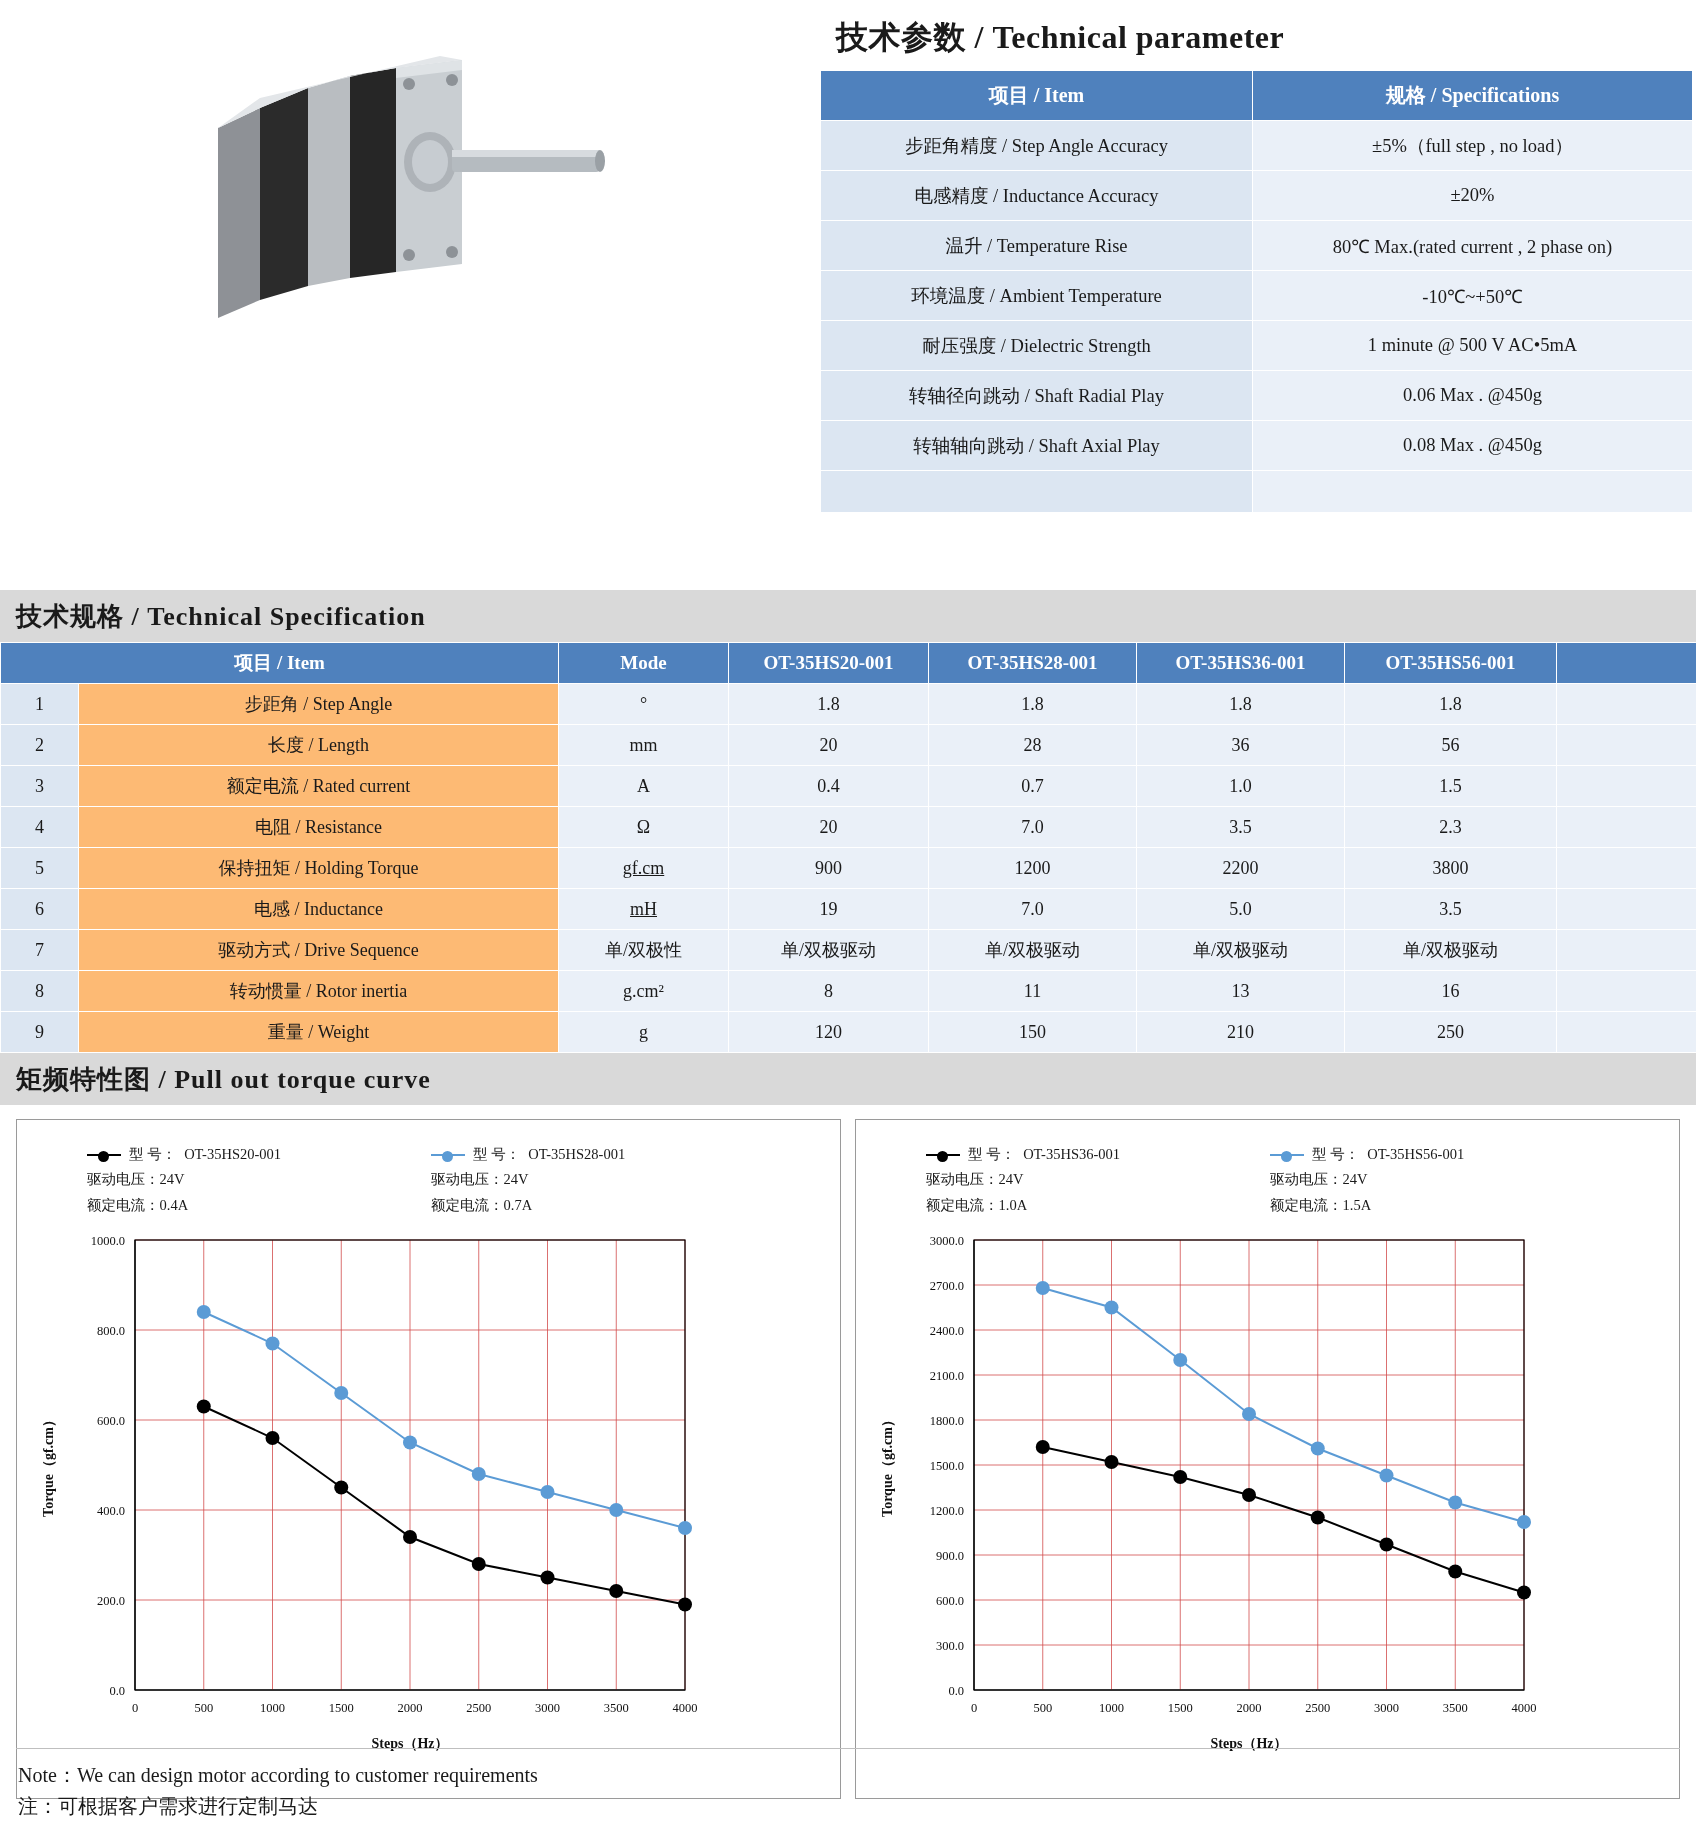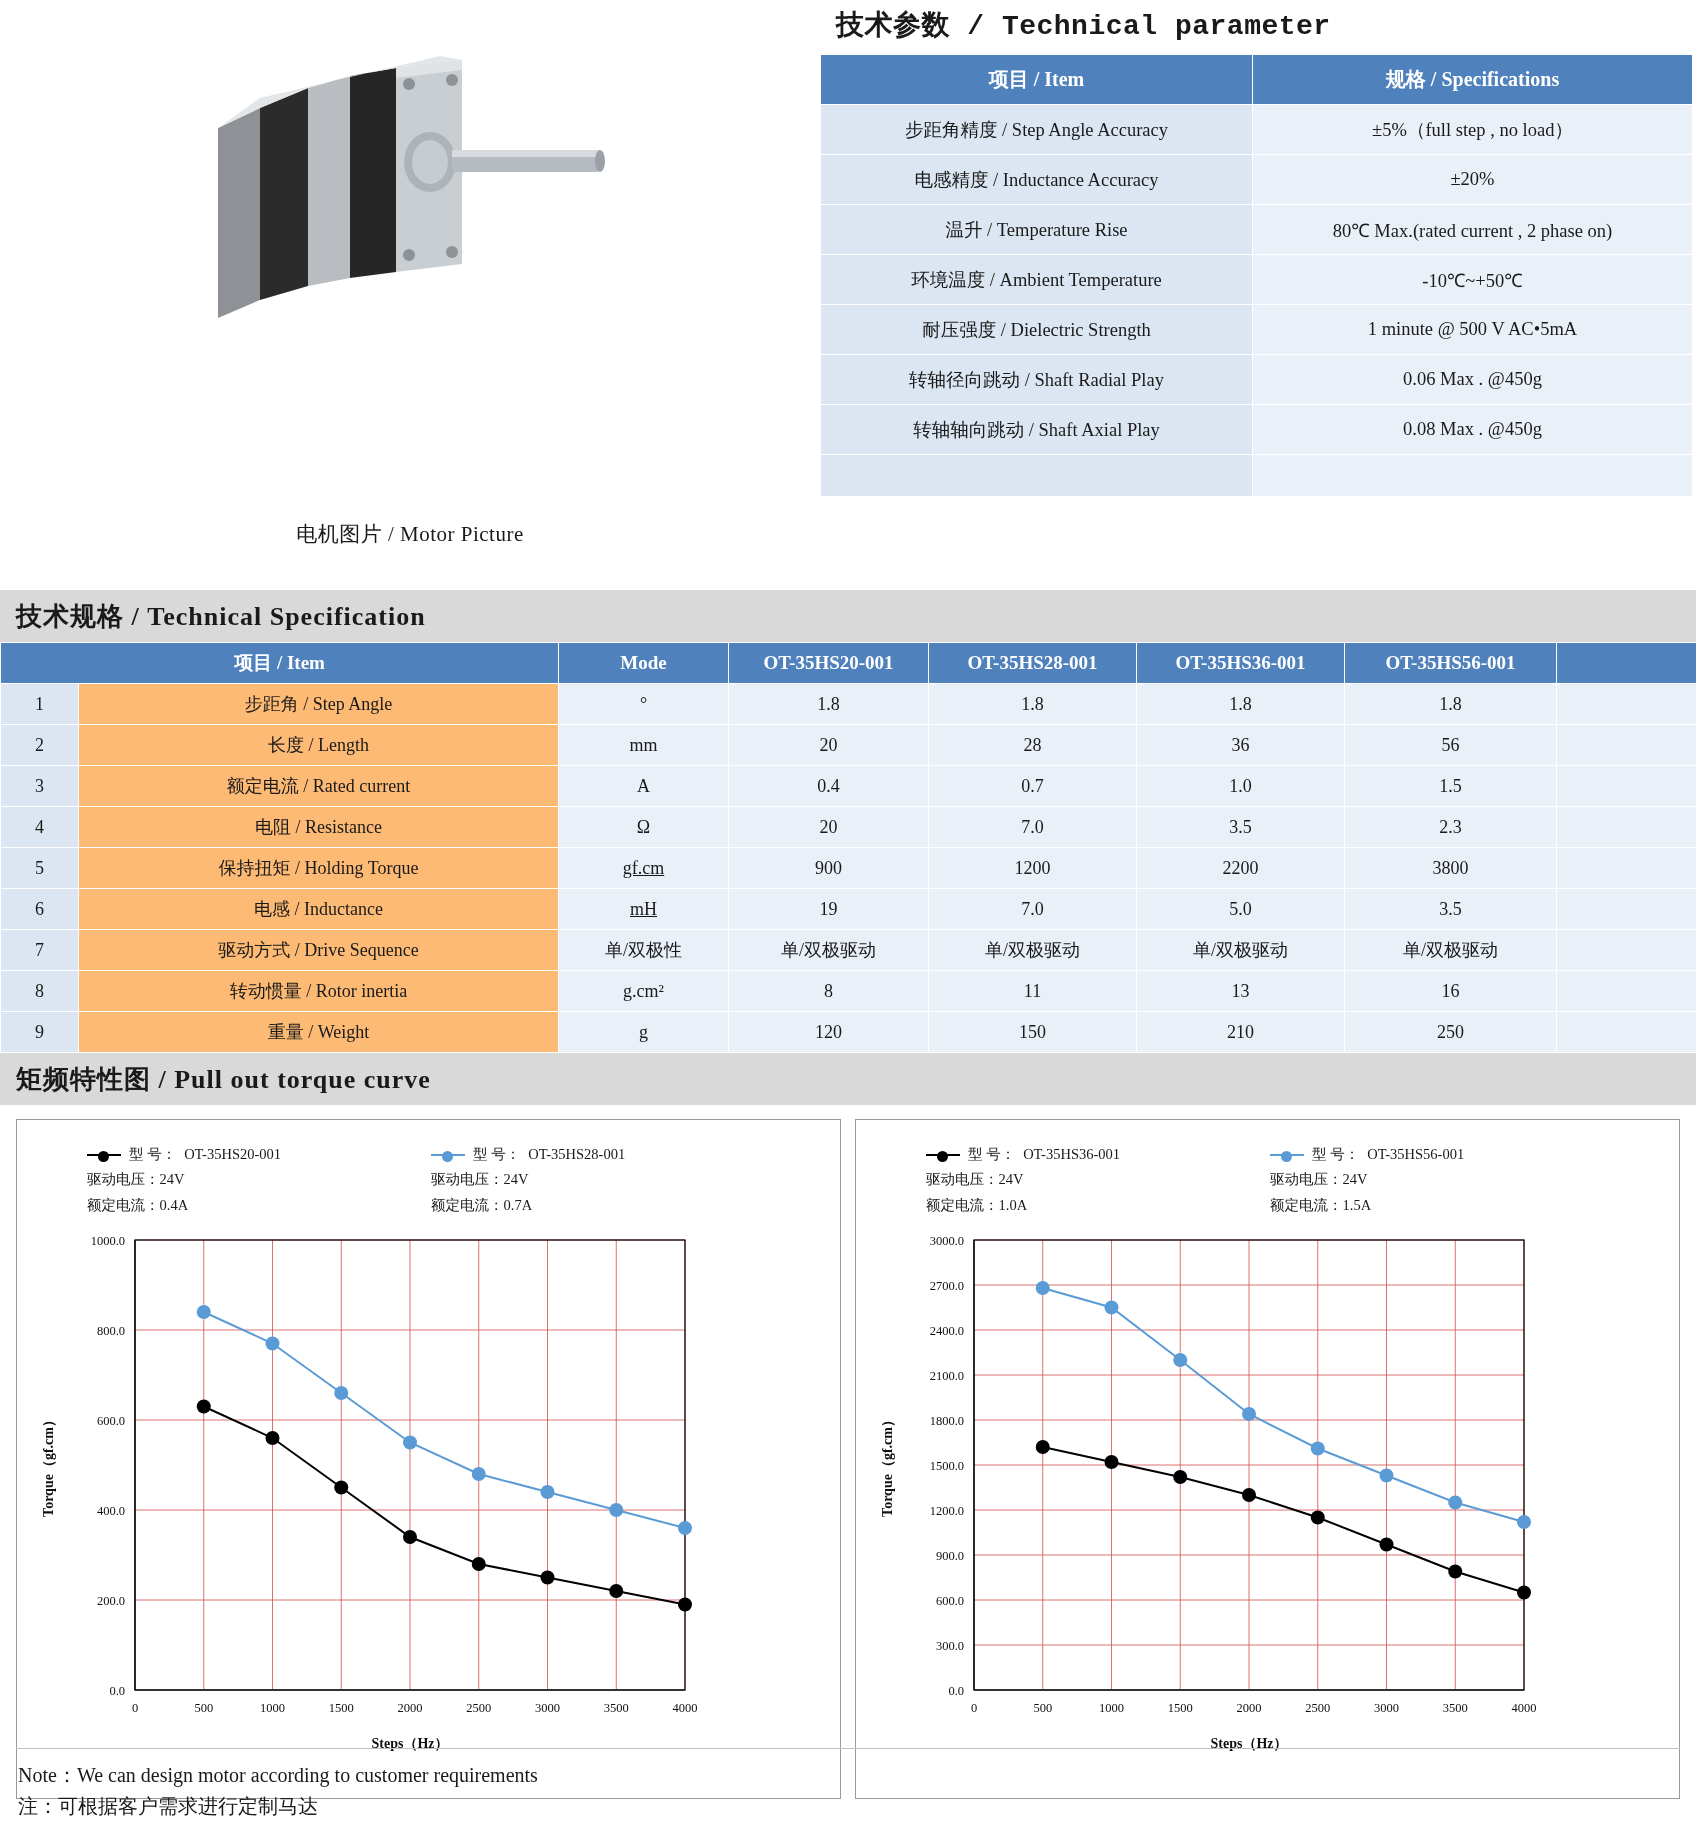--- a/index.html
+++ b/index.html
@@ -21,23 +21,23 @@
     position:absolute; left:0; right:0; top:520px;
     text-align:center;
     font-size:21px; letter-spacing:.5px;
     font-family:"Liberation Serif", serif;
   }
   .motor-img { position:absolute; left:200px; top:50px; width:460px; height:270px; }
 
   
   .param-pane { width:876px; padding-right:6px; }
   .param-title {
-    font-size:28px; font-weight:bold; letter-spacing:.5px;
-    font-family:Liberation Mono, monospace;
-    padding:6px 0 10px 16px;
+    font-size:32px; font-weight:bold; letter-spacing:.5px;
+    font-family:Liberation Serif, serif;
+    padding:16px 0 10px 16px;
   }
   table { border-collapse:collapse; }
   .param-table { width:872px; table-layout:fixed; }
   .param-table th, .param-table td {
     border:1px solid #ffffff;
     height:50px;
     font-size:18.5px;
     font-family:"Liberation Serif", serif;
   }
   .param-table th {
@@ -129,21 +129,20 @@
         <rect x="252" y="100" width="148" height="7" fill="#d7dbdf"></rect>
         <ellipse cx="400" cy="111" rx="5" ry="11" fill="#9aa0a5"></ellipse>
 
         <circle cx="209" cy="34" r="6" fill="#8d9297"></circle>
         <circle cx="209" cy="205" r="6" fill="#8d9297"></circle>
         <circle cx="252" cy="30" r="6" fill="#8d9297"></circle>
         <circle cx="252" cy="202" r="6" fill="#8d9297"></circle>
 
         <polygon points="18,78 60,58 108,38 150,26 196,18 262,10 240,6 60,48" fill="#e3e6e9"></polygon>
       </svg>
-      <div class="motor-caption">电机图片 / Motor Picture</div>
     </div>
 
     <div class="param-pane">
       <div class="param-title">技术参数 / Technical parameter</div>
       <table class="param-table">
         <thead>
           <tr>
             <th style="width:432px">项目 / Item</th>
             <th style="width:440px">规格 / Specifications</th>
           </tr>

